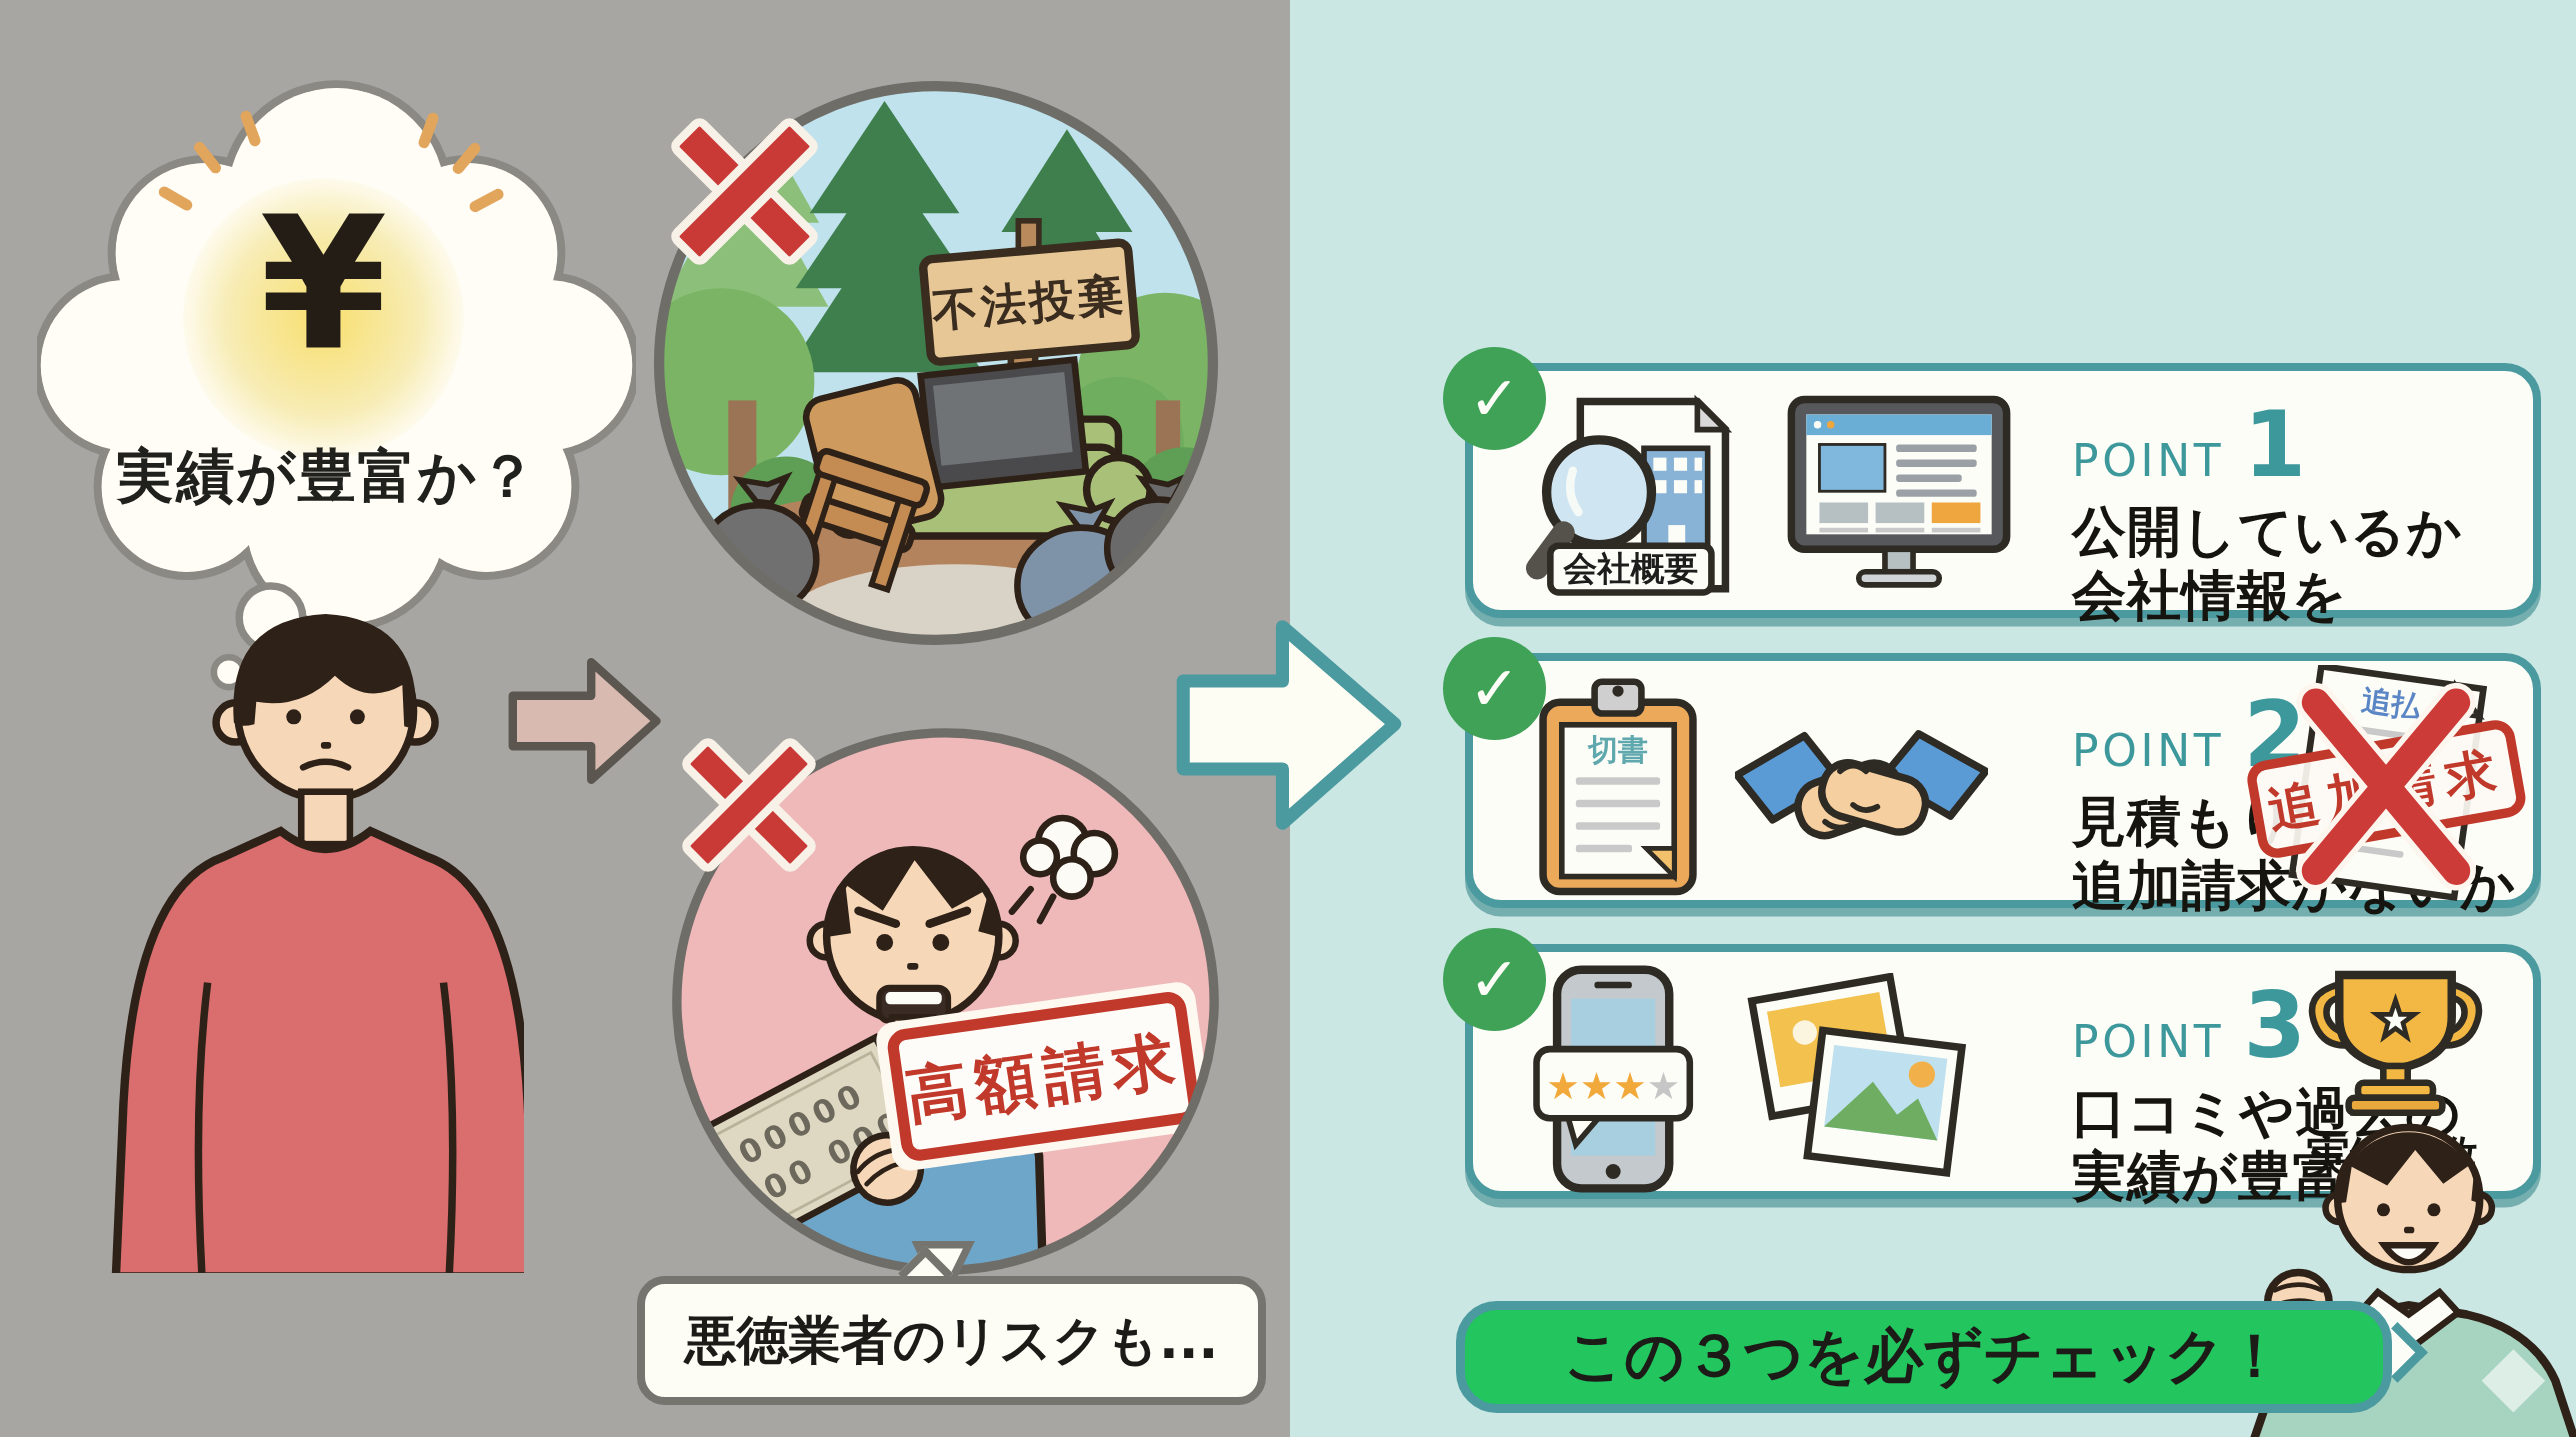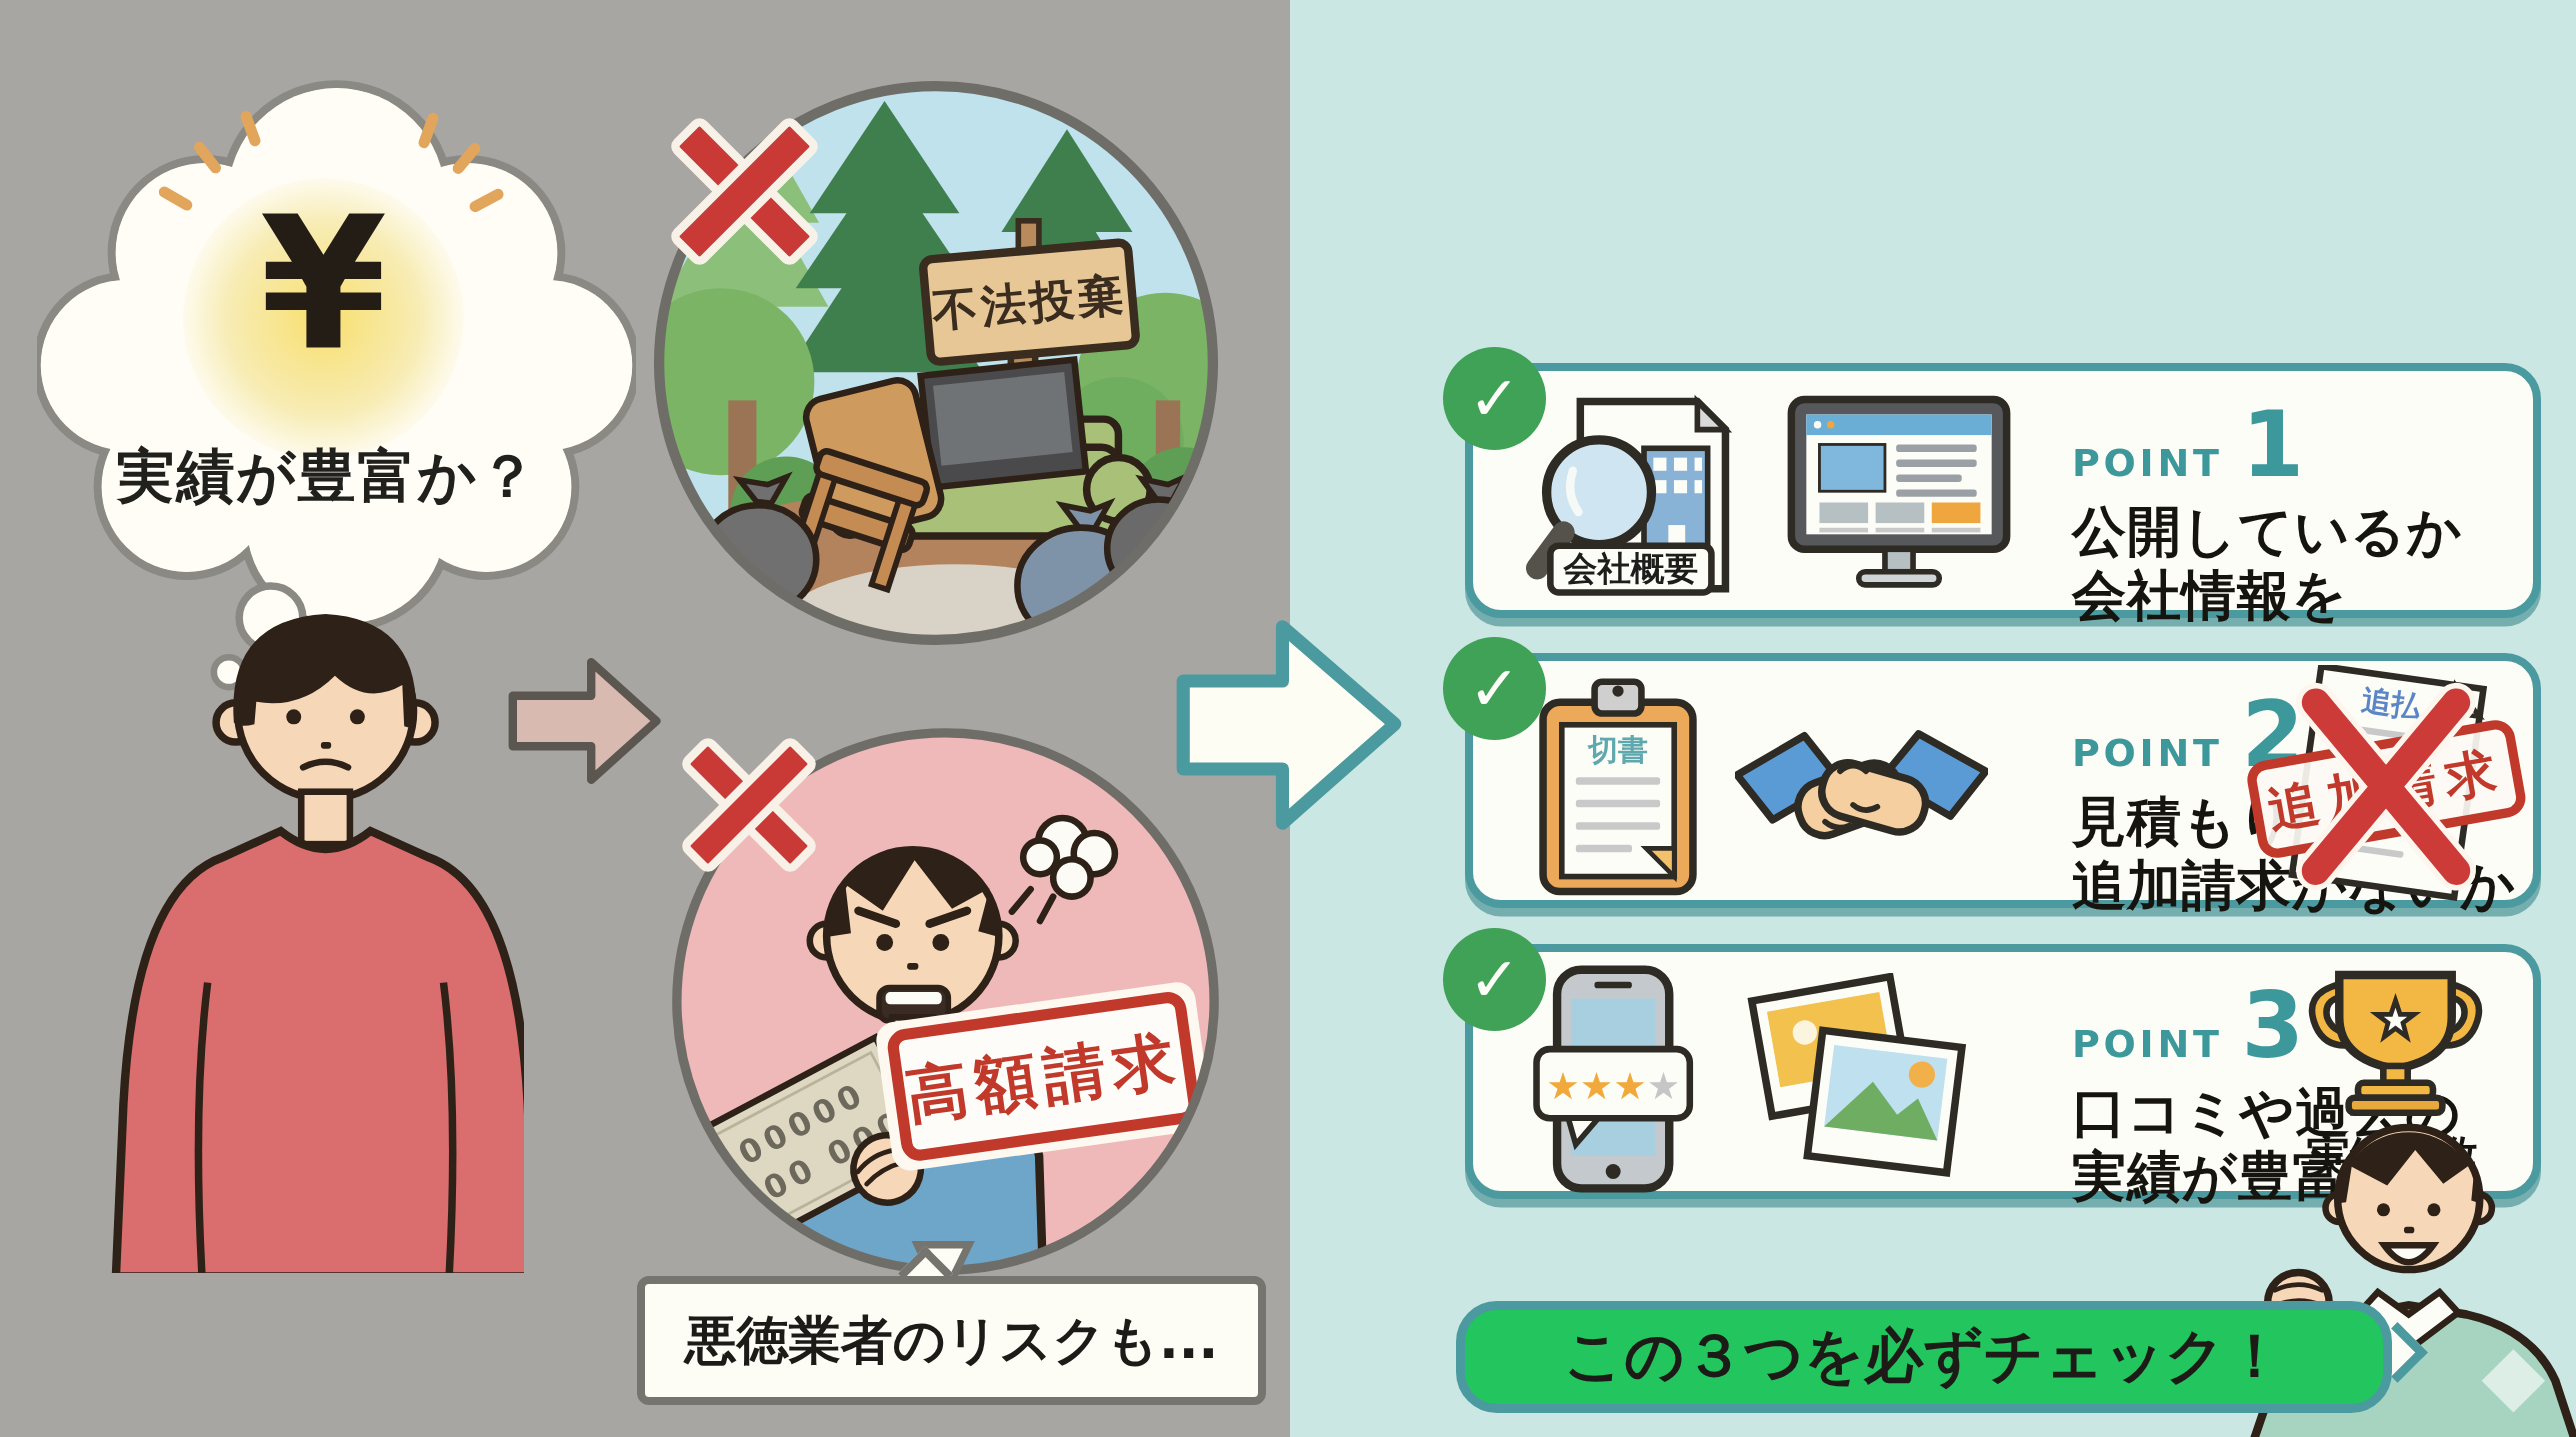--- a/index.html
+++ b/index.html
@@ -14,40 +14,40 @@
   .thought-text{left:75px;top:438px;width:505px;text-align:center;
     font-size:58px;font-weight:800;color:#20201d;letter-spacing:1.9px;}
   .yen-glow{left:183px;top:178px;width:281px;height:281px;border-radius:50%;
     background:radial-gradient(circle,#f8df6e 0%,#f7ecb4 48%,rgba(255,253,246,0) 74%);}
   .yen{left:230px;top:192px;width:187px;text-align:center;
     font-size:183px;font-weight:900;color:#241d16;line-height:1;}
   .ray{width:11.2px;height:37px;background:#e2a55c;border-radius:6.6px;}
 
   
   .bubble-left{left:637px;top:1276px;width:629px;height:129px;background:#fdfcf5;
-    border:8.4px solid #76746e;border-radius:12px;display:flex;align-items:center;
+    border:8.4px solid #76746e;border-radius:28px;display:flex;align-items:center;
     justify-content:center;font-size:52px;font-weight:800;color:#1c1b18;}
   .bubble-left-tail{left:906px;top:1254px;width:39px;height:39px;background:#fdfcf5;
     border-left:8.4px solid #76746e;border-top:8.4px solid #76746e;transform:rotate(45deg);}
   .bubble-cta{left:1456px;top:1301px;width:936px;height:112px;background:#22c55e;
     border:9.4px solid #4b9aa0;border-radius:41px;display:flex;align-items:center;
     justify-content:center;font-size:59px;font-weight:800;color:#1c1b18;}
   .bubble-cta-tail{left:2376px;top:1331px;width:43px;height:43px;background:#fdfdf8;
     border-top:9.4px solid #4b9aa0;border-right:9.4px solid #4b9aa0;transform:rotate(45deg);}
 
   
   .title{left:1307px;top:49px;width:1251px;text-align:center;font-size:97px;
     font-weight:900;color:#191916;line-height:1.3;letter-spacing:2.8px;}
   .card{left:1465px;width:1076px;height:255px;background:#fdfdf8;
     border:8.4px solid #4b9aa0;border-radius:36px;box-shadow:0 8.4px 0 rgba(47,128,132,.55);}
   .check-badge{width:103px;height:103px;border-radius:50%;background:#3fa257;
     color:#fdfdf8;display:flex;align-items:center;justify-content:center;
     font-size:62px;font-weight:900;left:-30px;top:-24px;}
   .point-head{display:flex;align-items:baseline;gap:19px;color:#3d989c;}
-  .point-label{font-size:38px;font-weight:700;letter-spacing:3.7px;}
+  .point-label{font-size:44px;font-weight:400;letter-spacing:3.7px;}
   .point-number{font-size:90px;font-weight:800;}
   .point-lines{font-size:54px;font-weight:800;color:#15140f;line-height:1.18;
     letter-spacing:0.9px;margin-top:3.7px;}
   .card-text{left:599px;top:20.6px;}
   .trophy-label{left:807px;top:176px;width:225px;text-align:center;font-size:43px;
     font-weight:800;color:#15140f;}
 </style>
 </head>
 <body>
 

